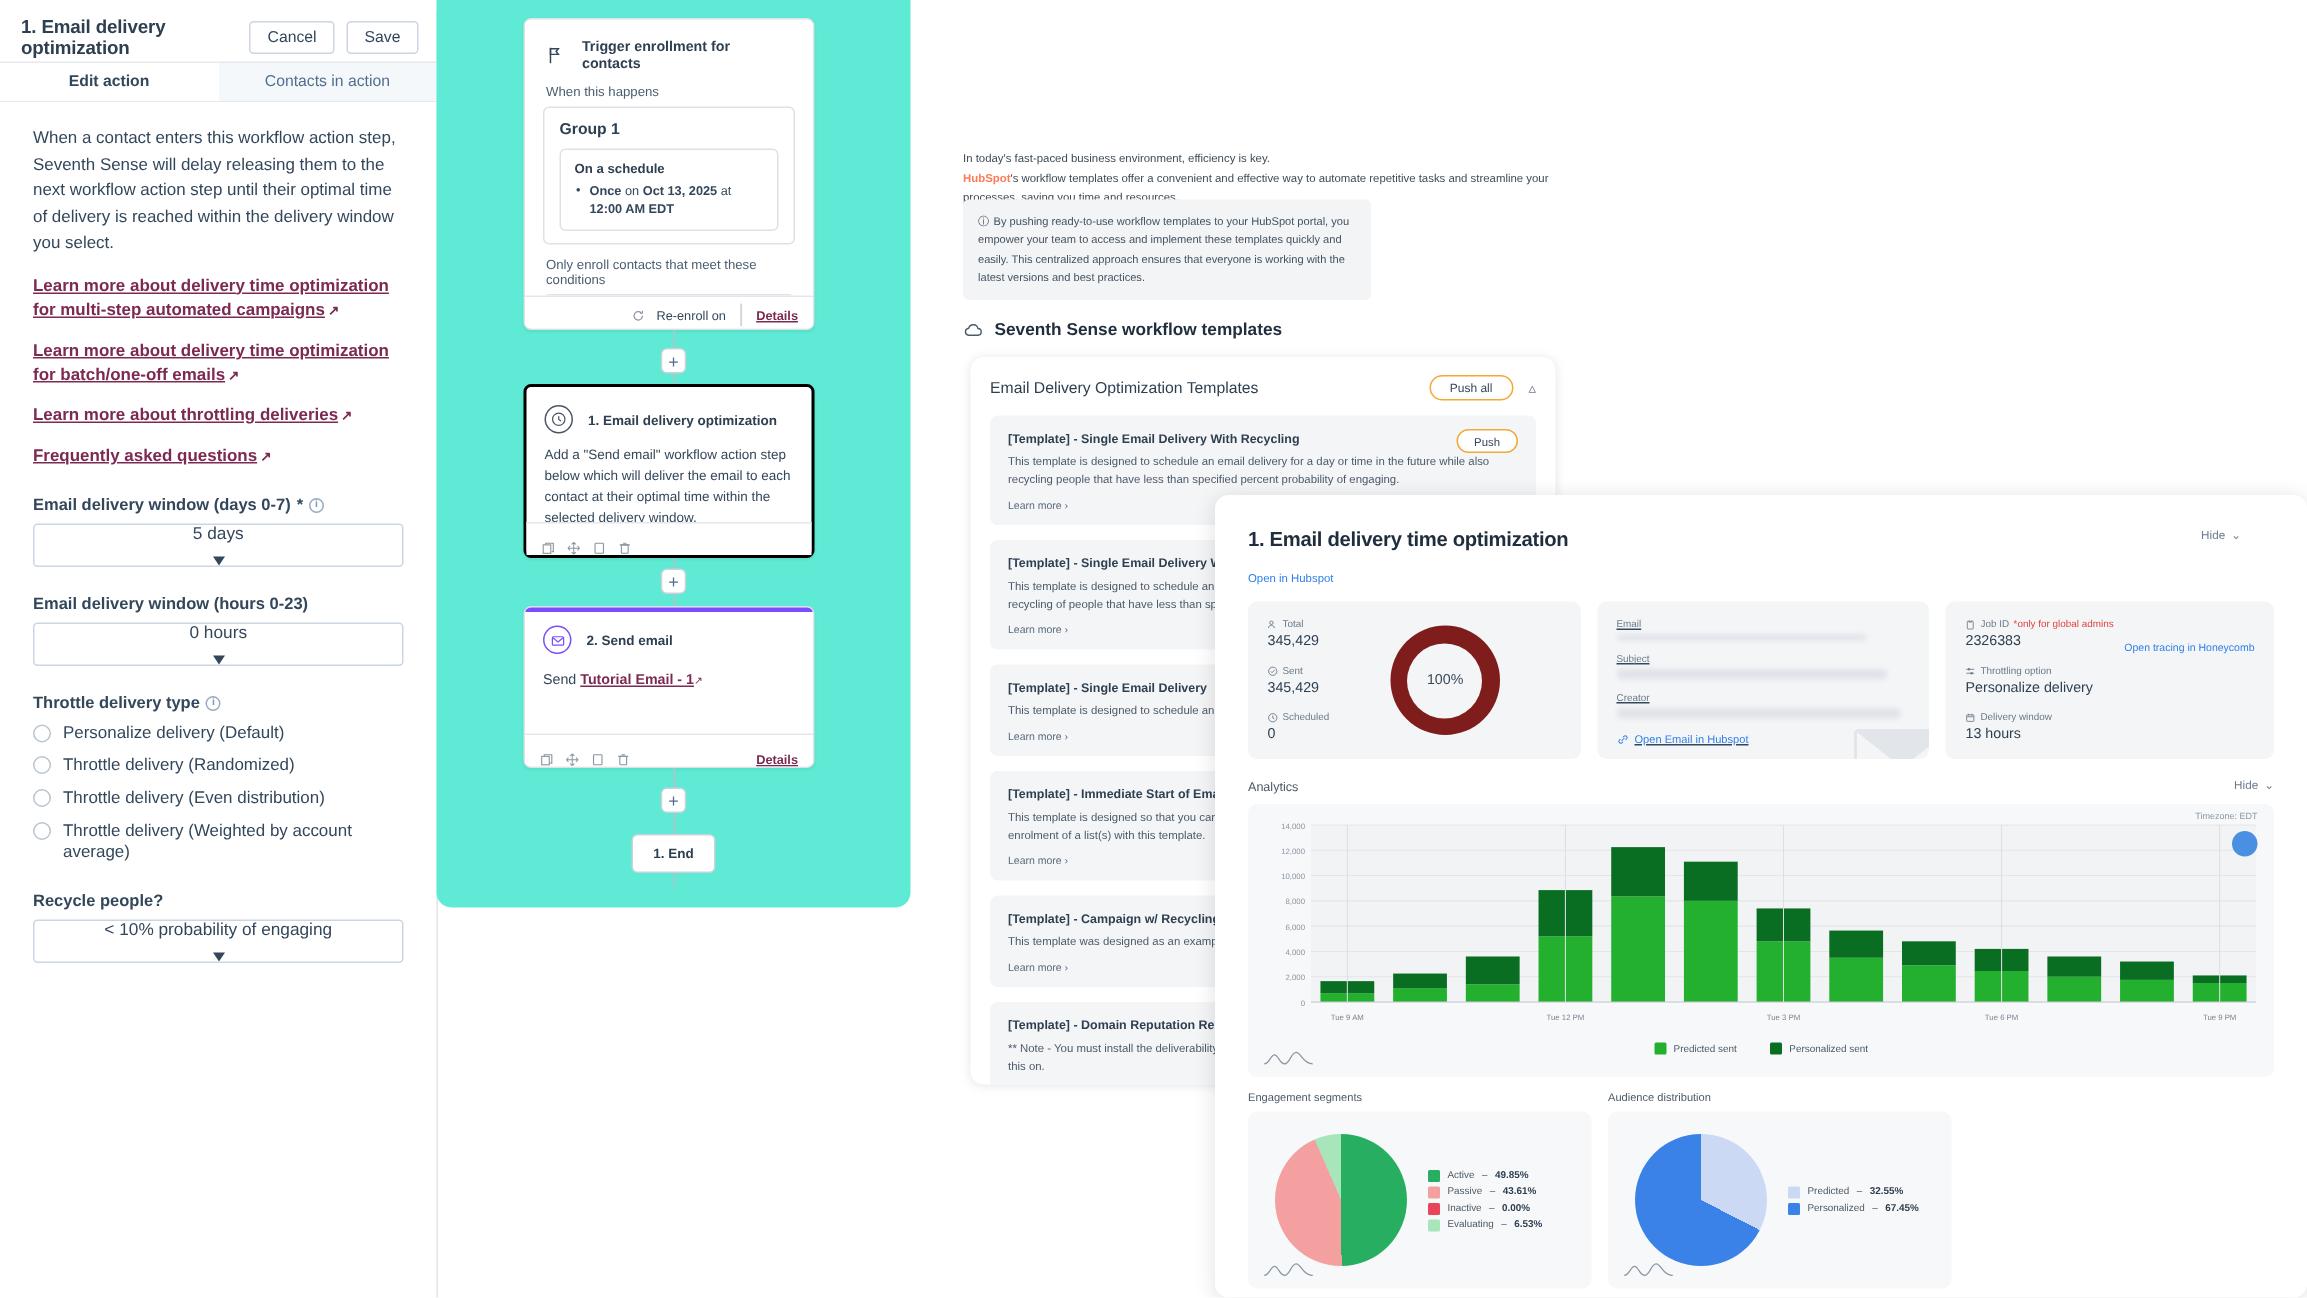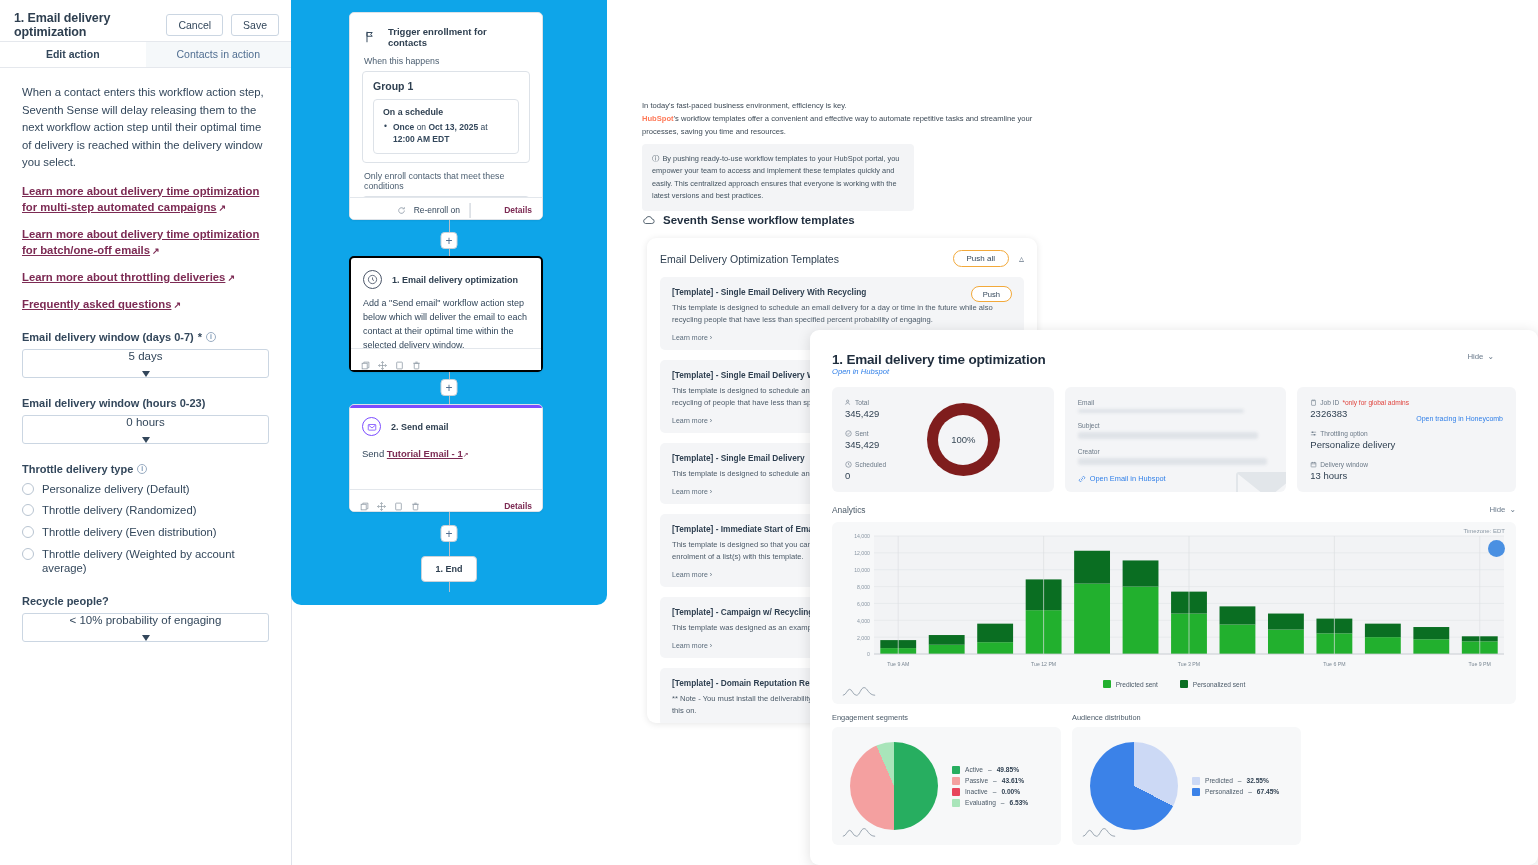--- a/index.html
+++ b/index.html
@@ -64,21 +64,21 @@
   .radio-row { display: flex; align-items: flex-start; gap: 8px; margin-top: 7px; cursor: pointer; }
   .radio {
     width: 12px; height: 12px; border: 1px solid #b8c4d1; border-radius: 50%;
     background: #fff; flex: none; margin-top: 1px;
   }
   .radio-label { font-size: 11.3px; color: #33475b; line-height: 1.3; }
 
   
   .canvas {
     position: absolute; left: 291px; top: 0; width: 316px; height: 605px;
-    background: #0ea5e9; border-radius: 0 0 10px 10px;
+    background: #5eead4; border-radius: 0 0 10px 10px;
   }
   .wf-card {
     position: absolute; background: #fff; border: 1px solid #dde2e8;
     border-radius: 5px; box-shadow: 0 1px 2px rgba(0,0,0,.06);
   }
   .trigger-card { left: 58px; top: 12px; width: 194px; height: 208px; overflow: hidden; }
   .trig-head { display: flex; align-items: center; gap: 12px; padding: 13px 14px 0 14px; }
   .trig-head .lbl { font-size: 9.5px; font-weight: bold; color: #2e3f50; }
   .flag-ico { width: 12px; height: 12px; }
   .sub-lbl { font-size: 8.8px; color: #4b5e70; padding: 8px 14px 5px 14px; }
@@ -89,21 +89,21 @@
   .inner-li { font-size: 8.5px; color: #33475b; line-height: 1.45; padding-left: 10px; position: relative; }
   .inner-li:before { content: "•"; position: absolute; left: 1px; top: -1px; }
   .inner-li b { font-weight: bold; }
   .card-footer {
     position: absolute; left: 0; right: 0; bottom: 0; height: 22px;
     border-top: 1px solid #e3e7ec; background: #fff;
     display: flex; align-items: flex-end; padding: 0 10px; gap: 8px;
   }
   .foot-right { margin-left: auto; display: flex; align-items: center; gap: 8px; }
   .foot-txt { font-size: 8.5px; color: #33475b; }
-  .foot-link { font-size: 8.5px; font-weight: bold; color: #7c2a53; cursor: pointer; margin-left: 24px; }
+  .foot-link { font-size: 8.5px; font-weight: bold; color: #7c2a53; text-decoration: underline; cursor: pointer; }
   .vline { position: absolute; width: 1px; background: #b8bfc7; left: 50%; }
   .plus-node {
     position: absolute; left: 50%; transform: translateX(-50%);
     width: 17px; height: 17px; background: #fff; border: 1px solid #cbd2d9;
     border-radius: 4px; display: flex; align-items: center; justify-content: center;
     font-size: 12px; color: #516f90; cursor: pointer; line-height: 1;
   }
   .step-card { left: 58px; top: 256px; width: 194px; height: 116px; border: 2px solid #000; }
   .step-card2 { left: 58px; top: 404px; width: 194px; height: 108px; border: 1px solid #dde2e8; overflow: hidden; }
   .step-card2:before {
@@ -126,21 +126,21 @@
     width: 56px; height: 26px; background: #fff; border: 1px solid #cbd2d9;
     border-radius: 4px; display: flex; align-items: center; justify-content: center;
     font-size: 9px; font-weight: bold; color: #2e3f50;
   }
 
   
   .right-col { position: absolute; left: 640px; top: 0; width: 898px; height: 865px; }
   .intro-txt { position: absolute; left: 2px; top: 100px; width: 420px; font-size: 7.6px; line-height: 1.68; color: #3d4a56; }
   .brand { color: #ff7a59; font-weight: bold; }
   .callout {
-    position: absolute; left: 2px; top: 144px; width: 272px;
+    position: absolute; left: 2px; top: 133px; width: 272px;
     background: #f3f4f6; border-radius: 4px; padding: 9px 10px;
     font-size: 7.4px; line-height: 1.66; color: #42525f;
   }
   .sec-head {
     position: absolute; left: 2px; top: 214px;
     display: flex; align-items: center; gap: 7px;
     font-size: 11.5px; font-weight: bold; color: #1f2d3d;
   }
   .tmpl-panel {
     position: absolute; left: 7px; top: 238px; width: 390px; height: 485px;
@@ -169,29 +169,29 @@
     font-family: "Liberation Sans", sans-serif;
   }
 
   
   .overlay {
     position: absolute; left: 170px; top: 330px; width: 728px; height: 535px;
     background: #fff; border-radius: 9px; box-shadow: 0 2px 14px rgba(0,0,0,.13);
     padding: 22px 22px 0 22px;
   }
   .ov-title { font-size: 13.5px; font-weight: bold; color: #1f2d3d; letter-spacing: -0.2px; }
-  .ov-link { font-size: 7.6px; color: #2f7fe8; margin-top: 0; cursor: pointer; font-style: italic; }
+  .ov-link { font-size: 7.6px; color: #2f7fe8; margin-top: 14px; cursor: pointer; }
   .hide-btn {
     position: absolute; right: 22px; font-size: 7.8px; color: #6b7b8c;
     cursor: pointer; display: flex; align-items: center; gap: 4px;
   }
   .stat-row { display: flex; gap: 11px; margin-top: 11px; }
   .stat-card { background: #f4f5f7; border-radius: 6px; padding: 12px 13px; position: relative; }
   .sc-1 { width: 225px; height: 105px; display: flex; }
-  .sc-2 { width: 225px; height: 105px; overflow: hidden; }
+  .sc-2 { width: 225px; height: 105px; overflow: hidden; text-decoration: underline; }
   .sc-3 { width: 222px; height: 105px; }
   .mini-label { font-size: 6.6px; color: #6c7a88; display: flex; align-items: center; gap: 3px; }
   .mini-val { font-size: 9.5px; color: #2e3f50; margin-top: 2px; margin-bottom: 11px; }
   .donut-wrap { flex: 1; display: flex; align-items: center; justify-content: center; position: relative; }
   .donut {
     width: 73px; height: 73px; border-radius: 50%;
     background: #7f1d1d; display: flex; align-items: center; justify-content: center;
   }
   .donut-hole {
     width: 50px; height: 50px; border-radius: 50%; background: #f4f5f7;

